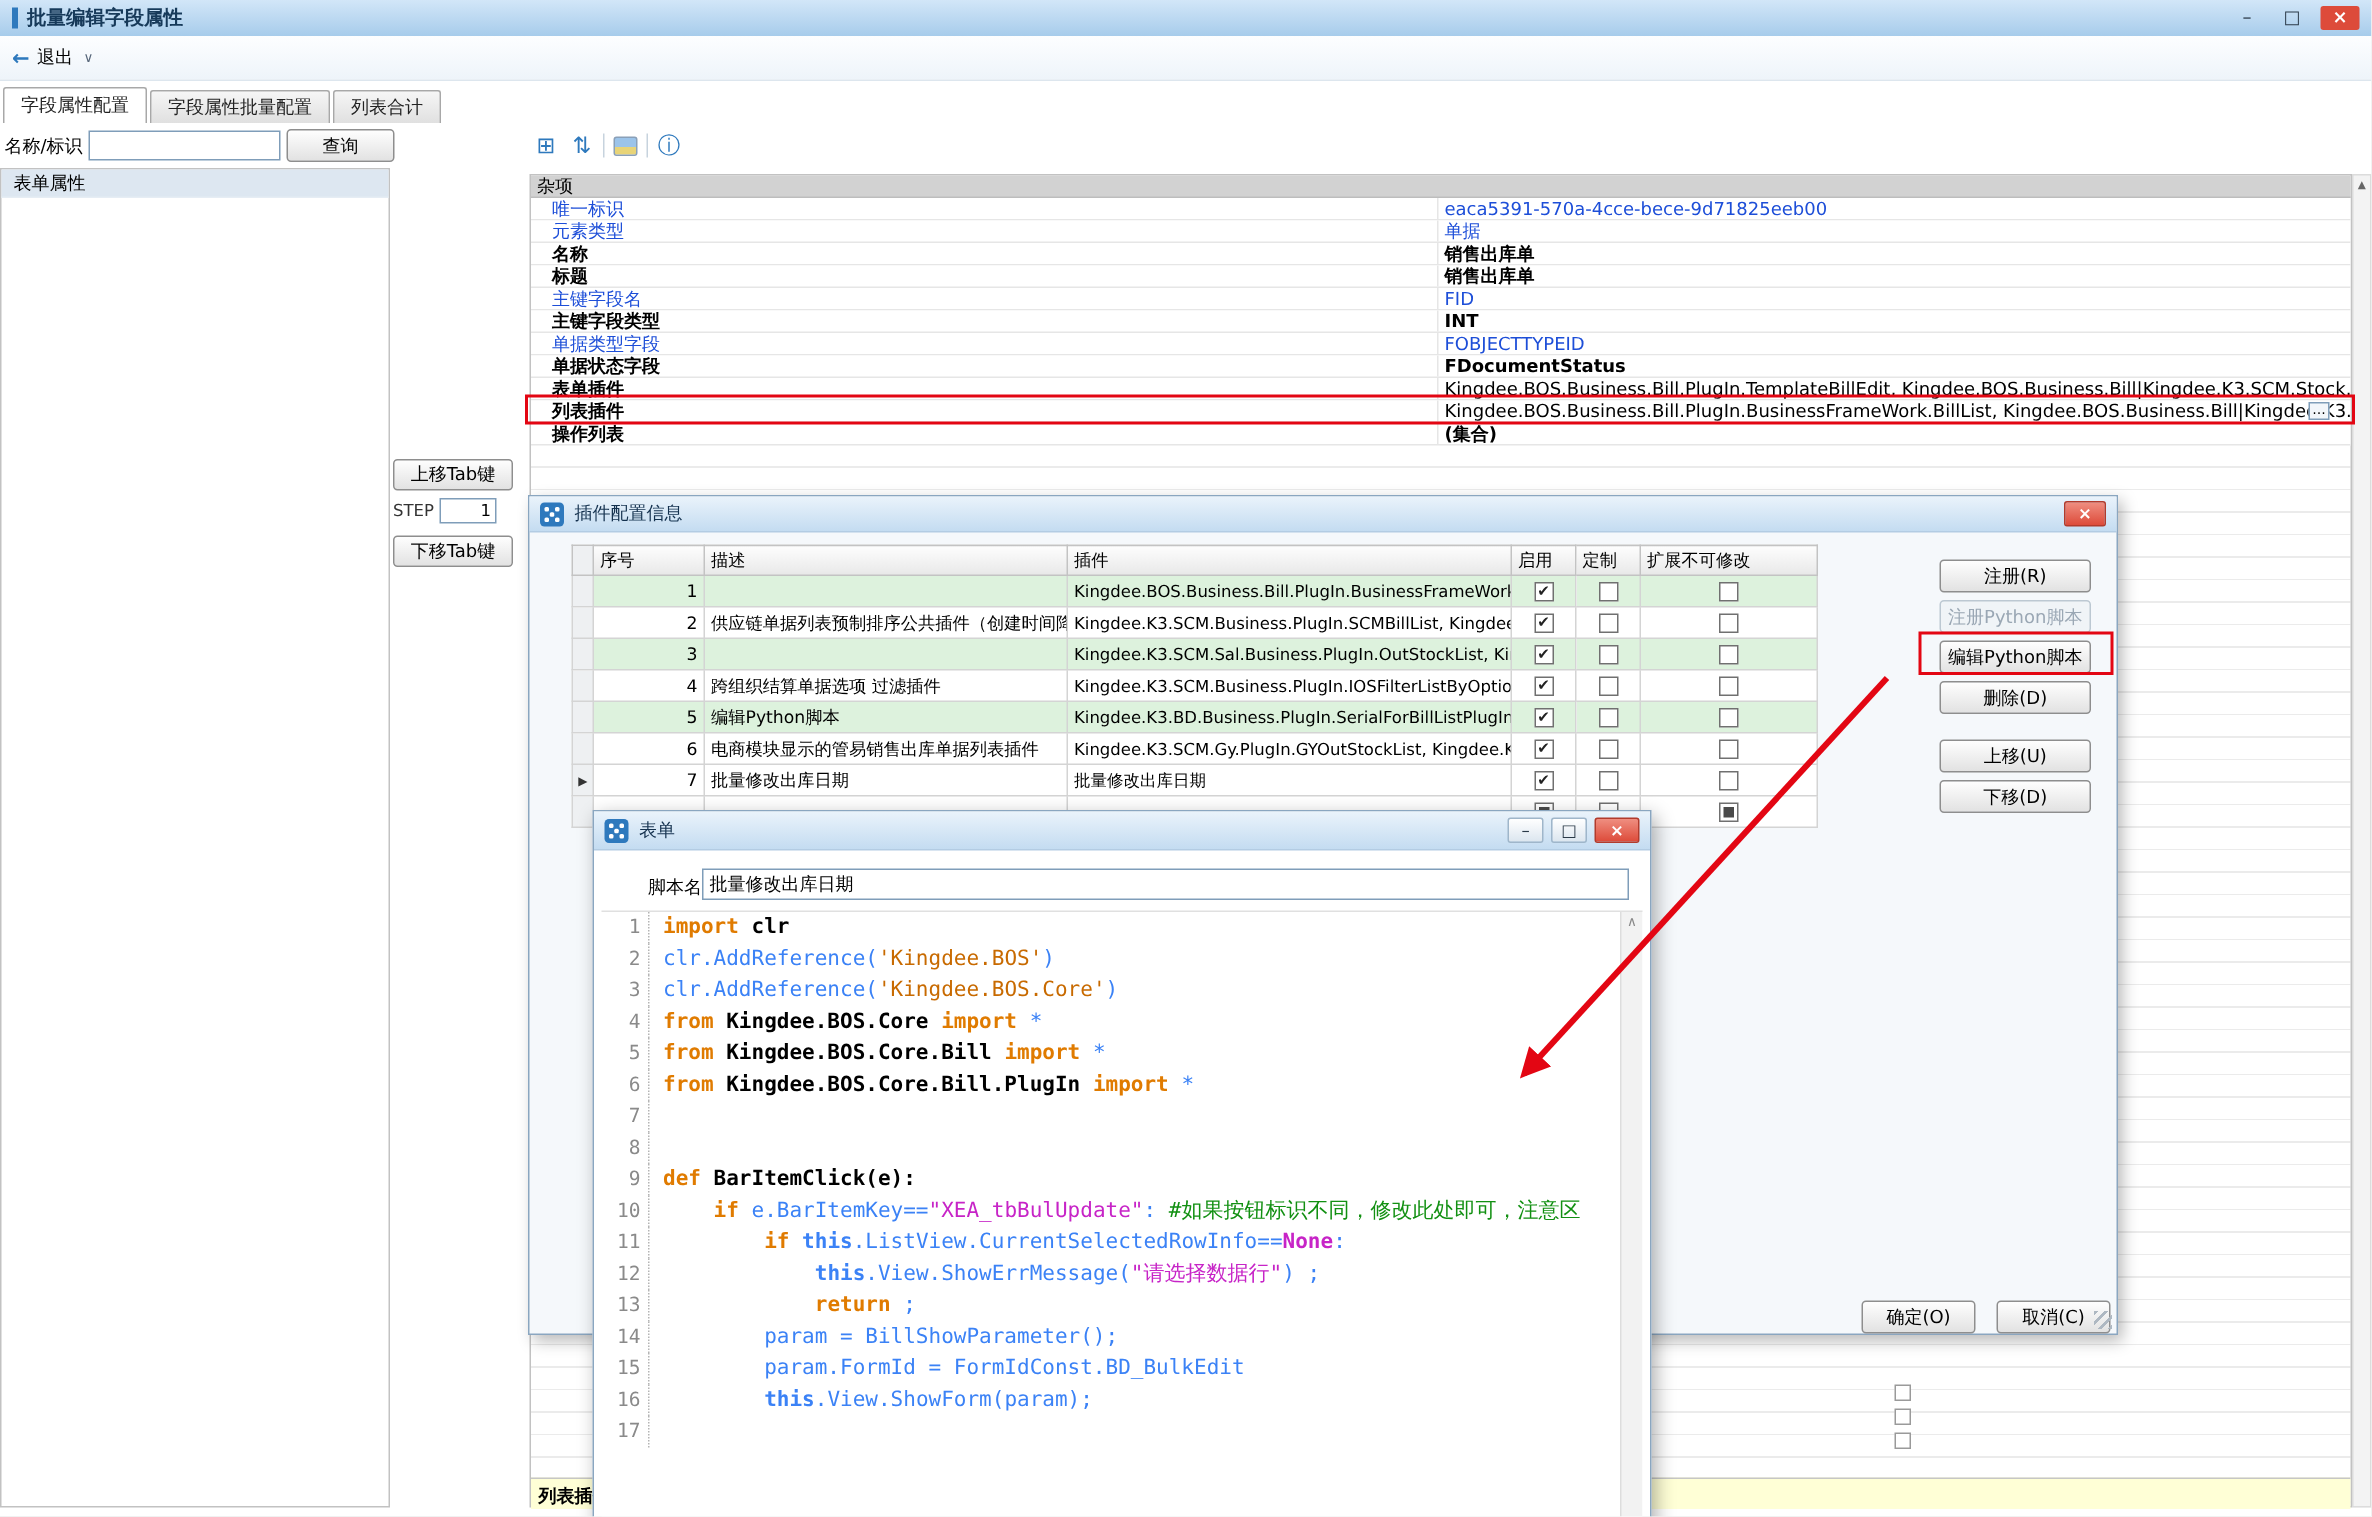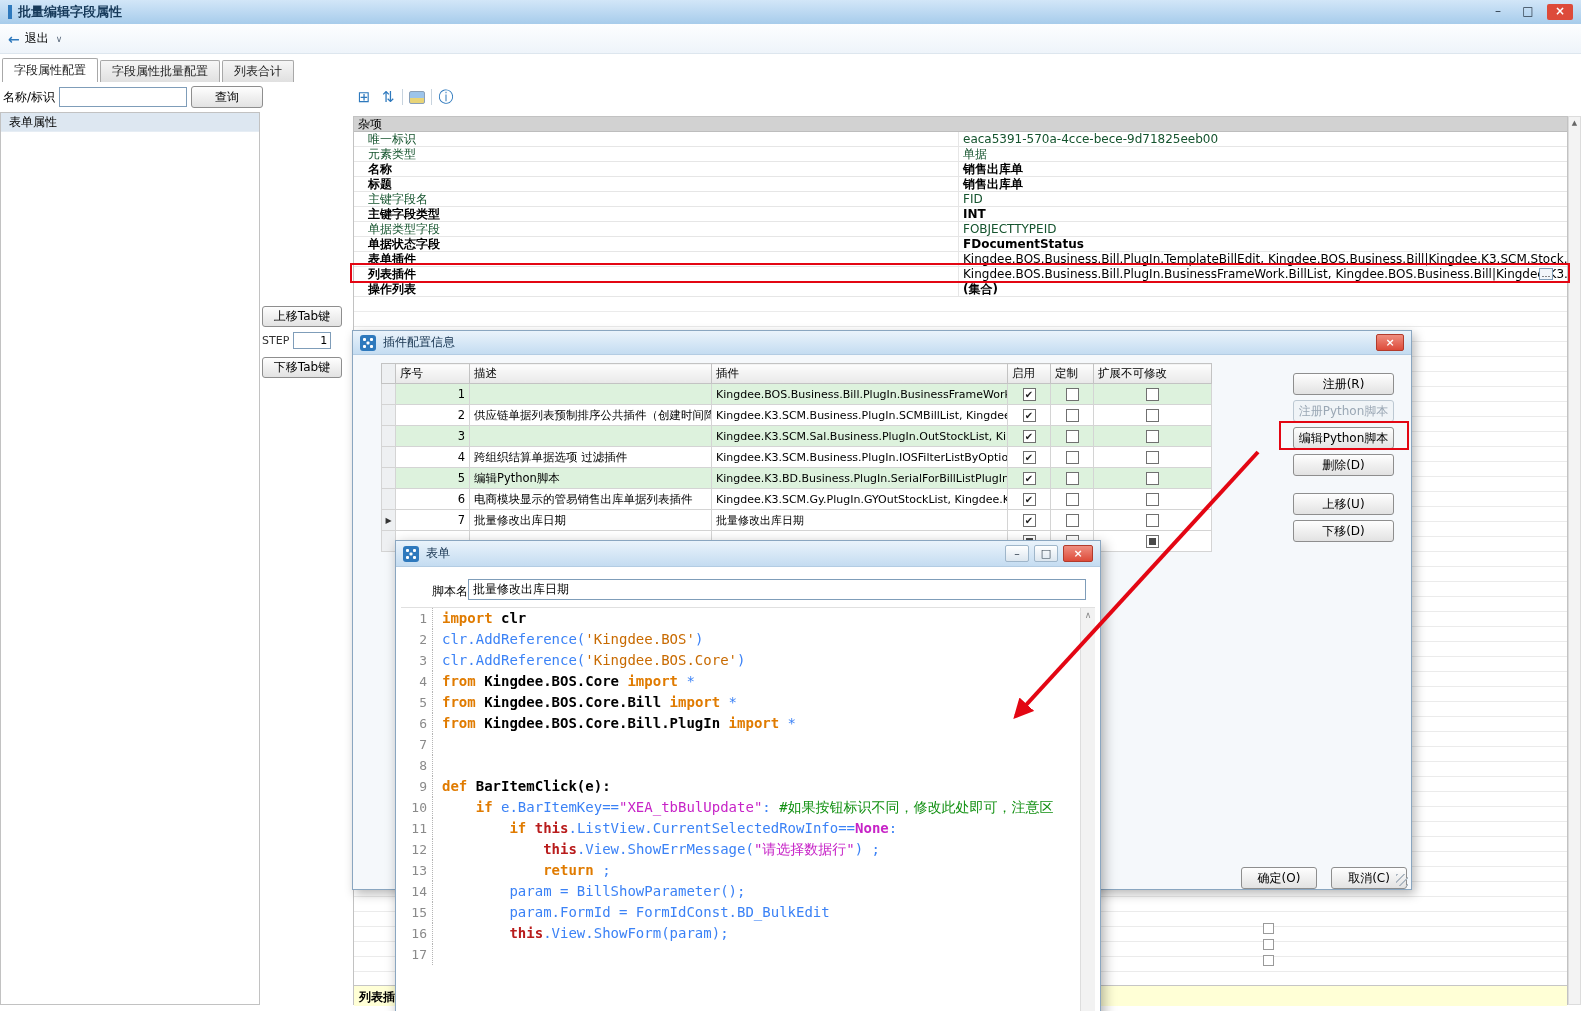--- a/index.html
+++ b/index.html
@@ -50,21 +50,21 @@
 
   
   .prop-grid{position:absolute;left:353px;top:116px;width:1215px;height:889px;border:1px solid #c2c2c2;
     background-color:#fff;z-index:1;
     background-image:repeating-linear-gradient(to bottom,transparent 0 14px,#ebebeb 14px 15px);}
   .pg-section{height:15px;line-height:15px;padding-left:4px;background:#d2d2d2;border-bottom:1px solid #bdbdbd;font-size:12px;}
   .pg-row{display:flex;height:15px;line-height:14px;border-bottom:1px solid #e6e6e6;background:#fff;font-size:12px;position:relative;}
   .pg-label{width:605px;padding-left:14px;border-right:1px solid #e6e6e6;overflow:hidden;white-space:nowrap;}
   .pg-value{flex:1;padding-left:4px;overflow:hidden;white-space:nowrap;}
   .b{font-weight:bold;}
-  .muted{color:#14532d;}
+  .muted{color:#1d4ed8;}
   .pg-ellipsis{position:absolute;right:14px;top:1px;width:14px;height:12px;border:1px solid #7f9db9;
     background:#f2f6fa;font-size:9px;line-height:10px;text-align:center;}
   .pg-desc-bar{position:absolute;left:0;top:868px;width:100%;height:21px;background:var(--desc_yellow,#ffffd6);
     border-top:1px solid #c6c6c6;font-weight:bold;padding:3px 0 0 5px;}
   .pg-checkbox{position:absolute;width:11px;height:11px;border:1px solid #9a9a9a;background:#fff;}
   .pg-scrollbar{position:absolute;left:1568px;top:116px;width:13px;height:889px;background:#f3f3f3;
     border:1px solid #dcdcdc;z-index:1;}
   .pg-scroll-up{height:13px;text-align:center;font-size:7px;color:#666;line-height:13px;}
 
   
@@ -128,21 +128,21 @@
   .code-gutter{width:32px;flex:none;text-align:right;color:#8a8a8a;padding-right:5px;
     border-right:1px dotted #b4b4b4;font-size:13px;}
   .code-text{padding-left:9px;white-space:pre;overflow:hidden;text-align:right;}
   .c-kw{color:#e07b00;font-weight:bold;}
   .c-kw2{color:#c724c7;font-weight:bold;}
   .c-id{color:#000;font-weight:bold;}
   .c-pl{color:#3b82f6;}
   .c-str1{color:#c86a00;}
   .c-str2{color:#c724c7;}
   .c-cmt{color:#129012;}
-  .c-this{color:#b91c1c;font-weight:bold;}
+  .c-this{color:#3b82f6;font-weight:bold;}
   .code-scroll{position:absolute;right:0;top:0;width:15px;bottom:0;background:#f2f2f2;border-left:1px solid #ddd;}
   .code-scroll-up{height:15px;text-align:center;font-size:9px;color:#888;line-height:15px;}
 
   
   .anno{position:absolute;border:2px solid var(--annotation_red,#e30613);background:transparent;}
   #anno-row{left:350px;top:263px;width:1220px;height:20px;z-index:5;}
   #anno-btn{left:1279px;top:421px;width:130px;height:29px;z-index:30;}
   .anno-arrow{position:absolute;left:0;top:0;z-index:40;pointer-events:none;}
 </style>
 </head>

